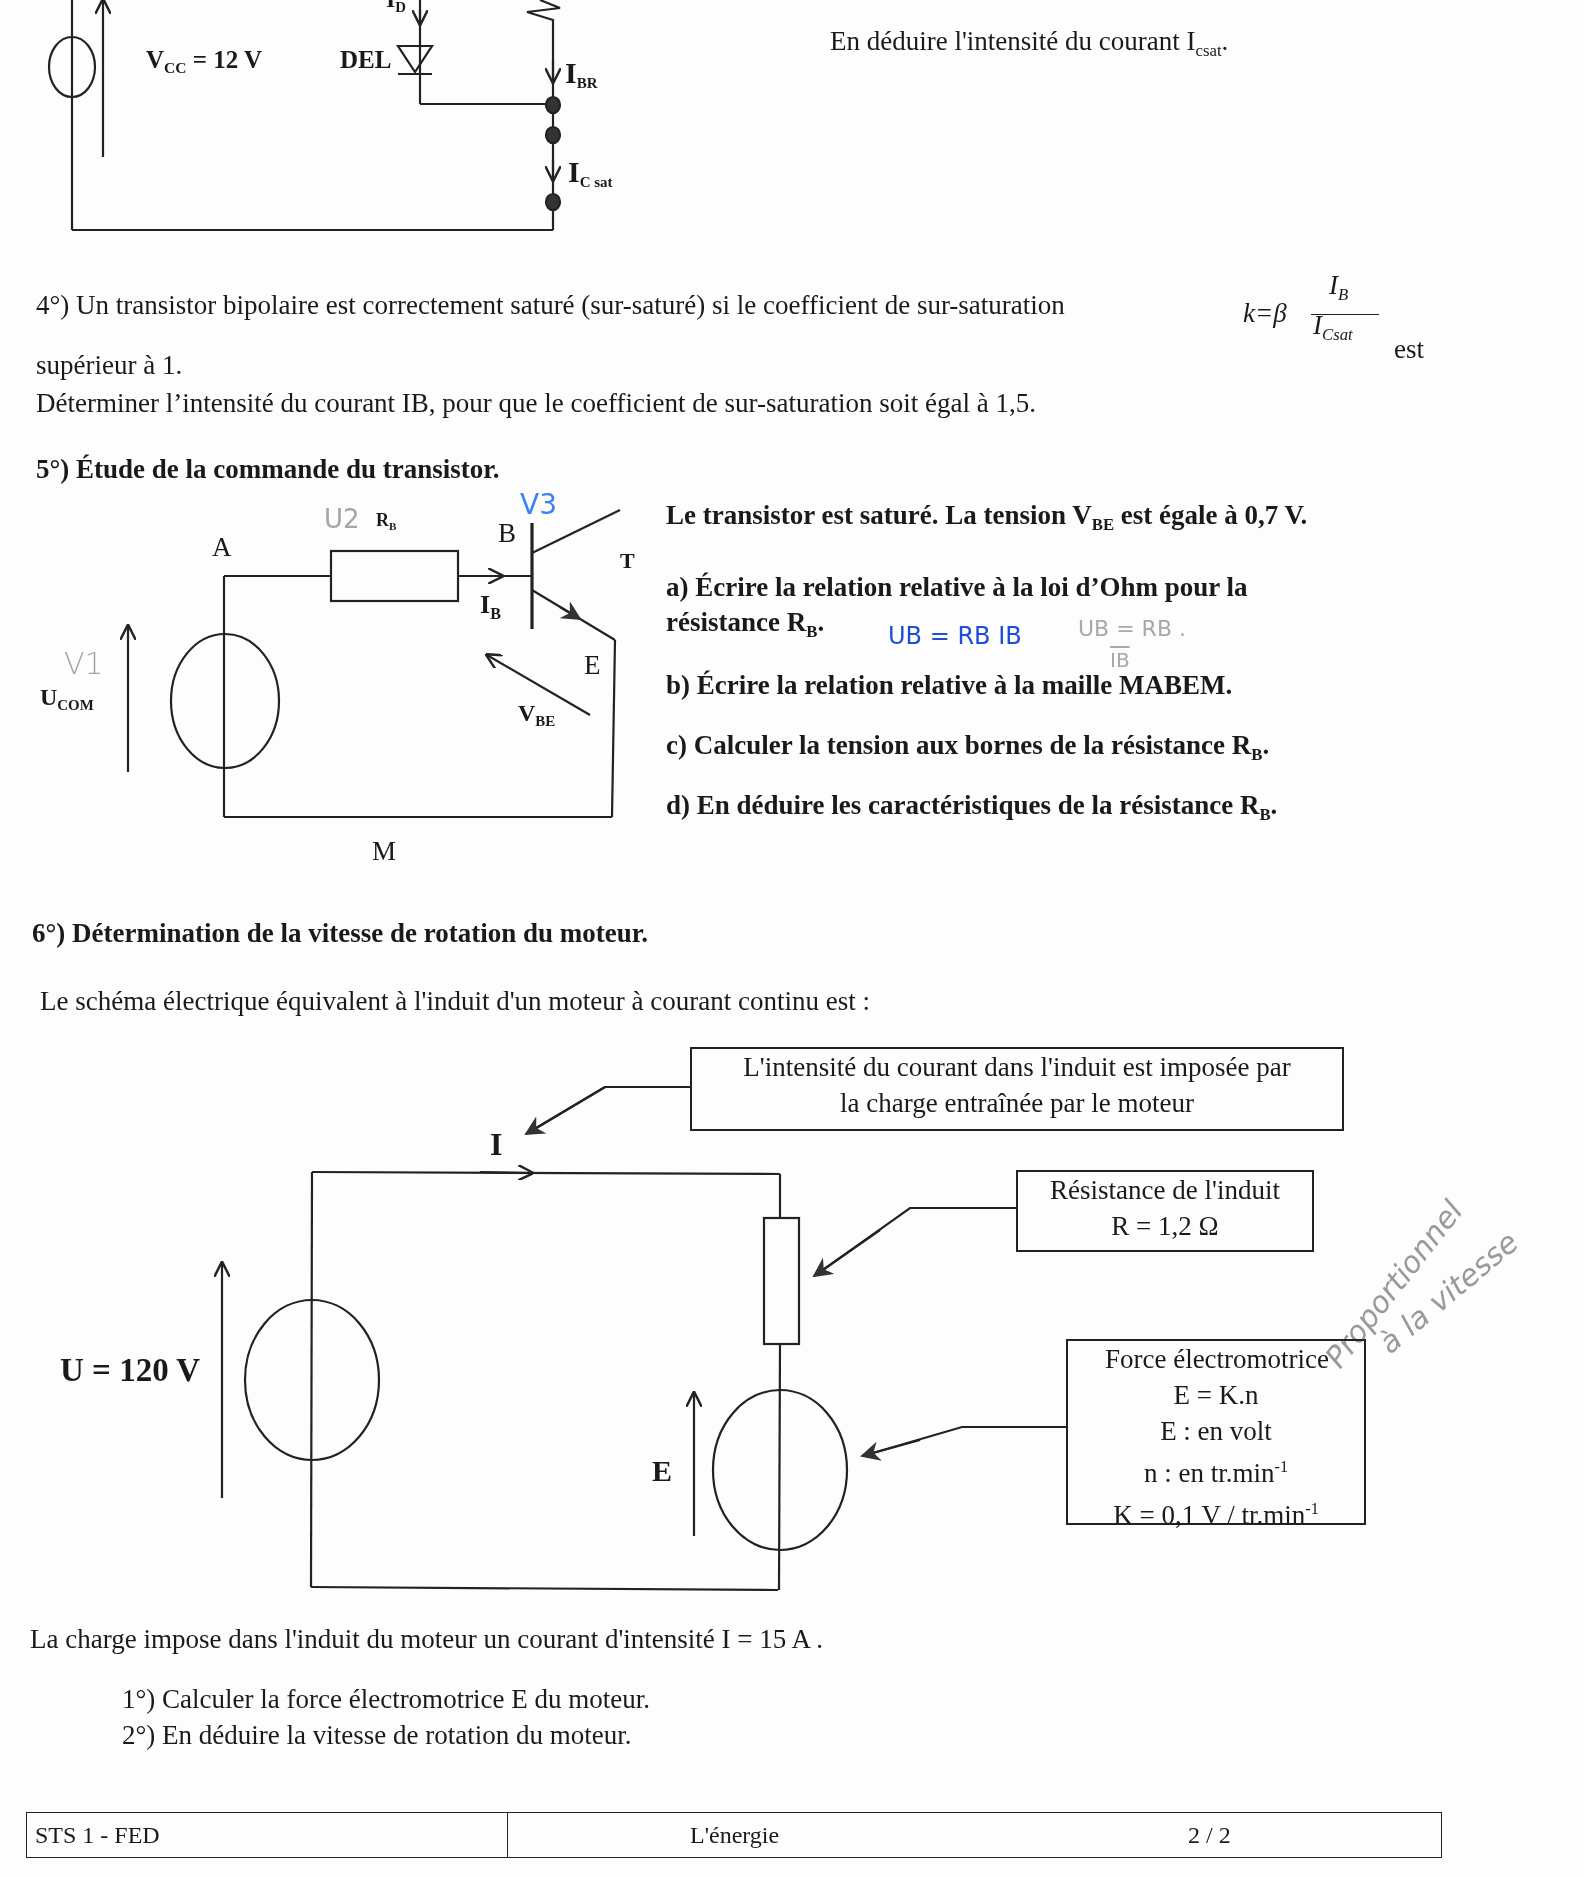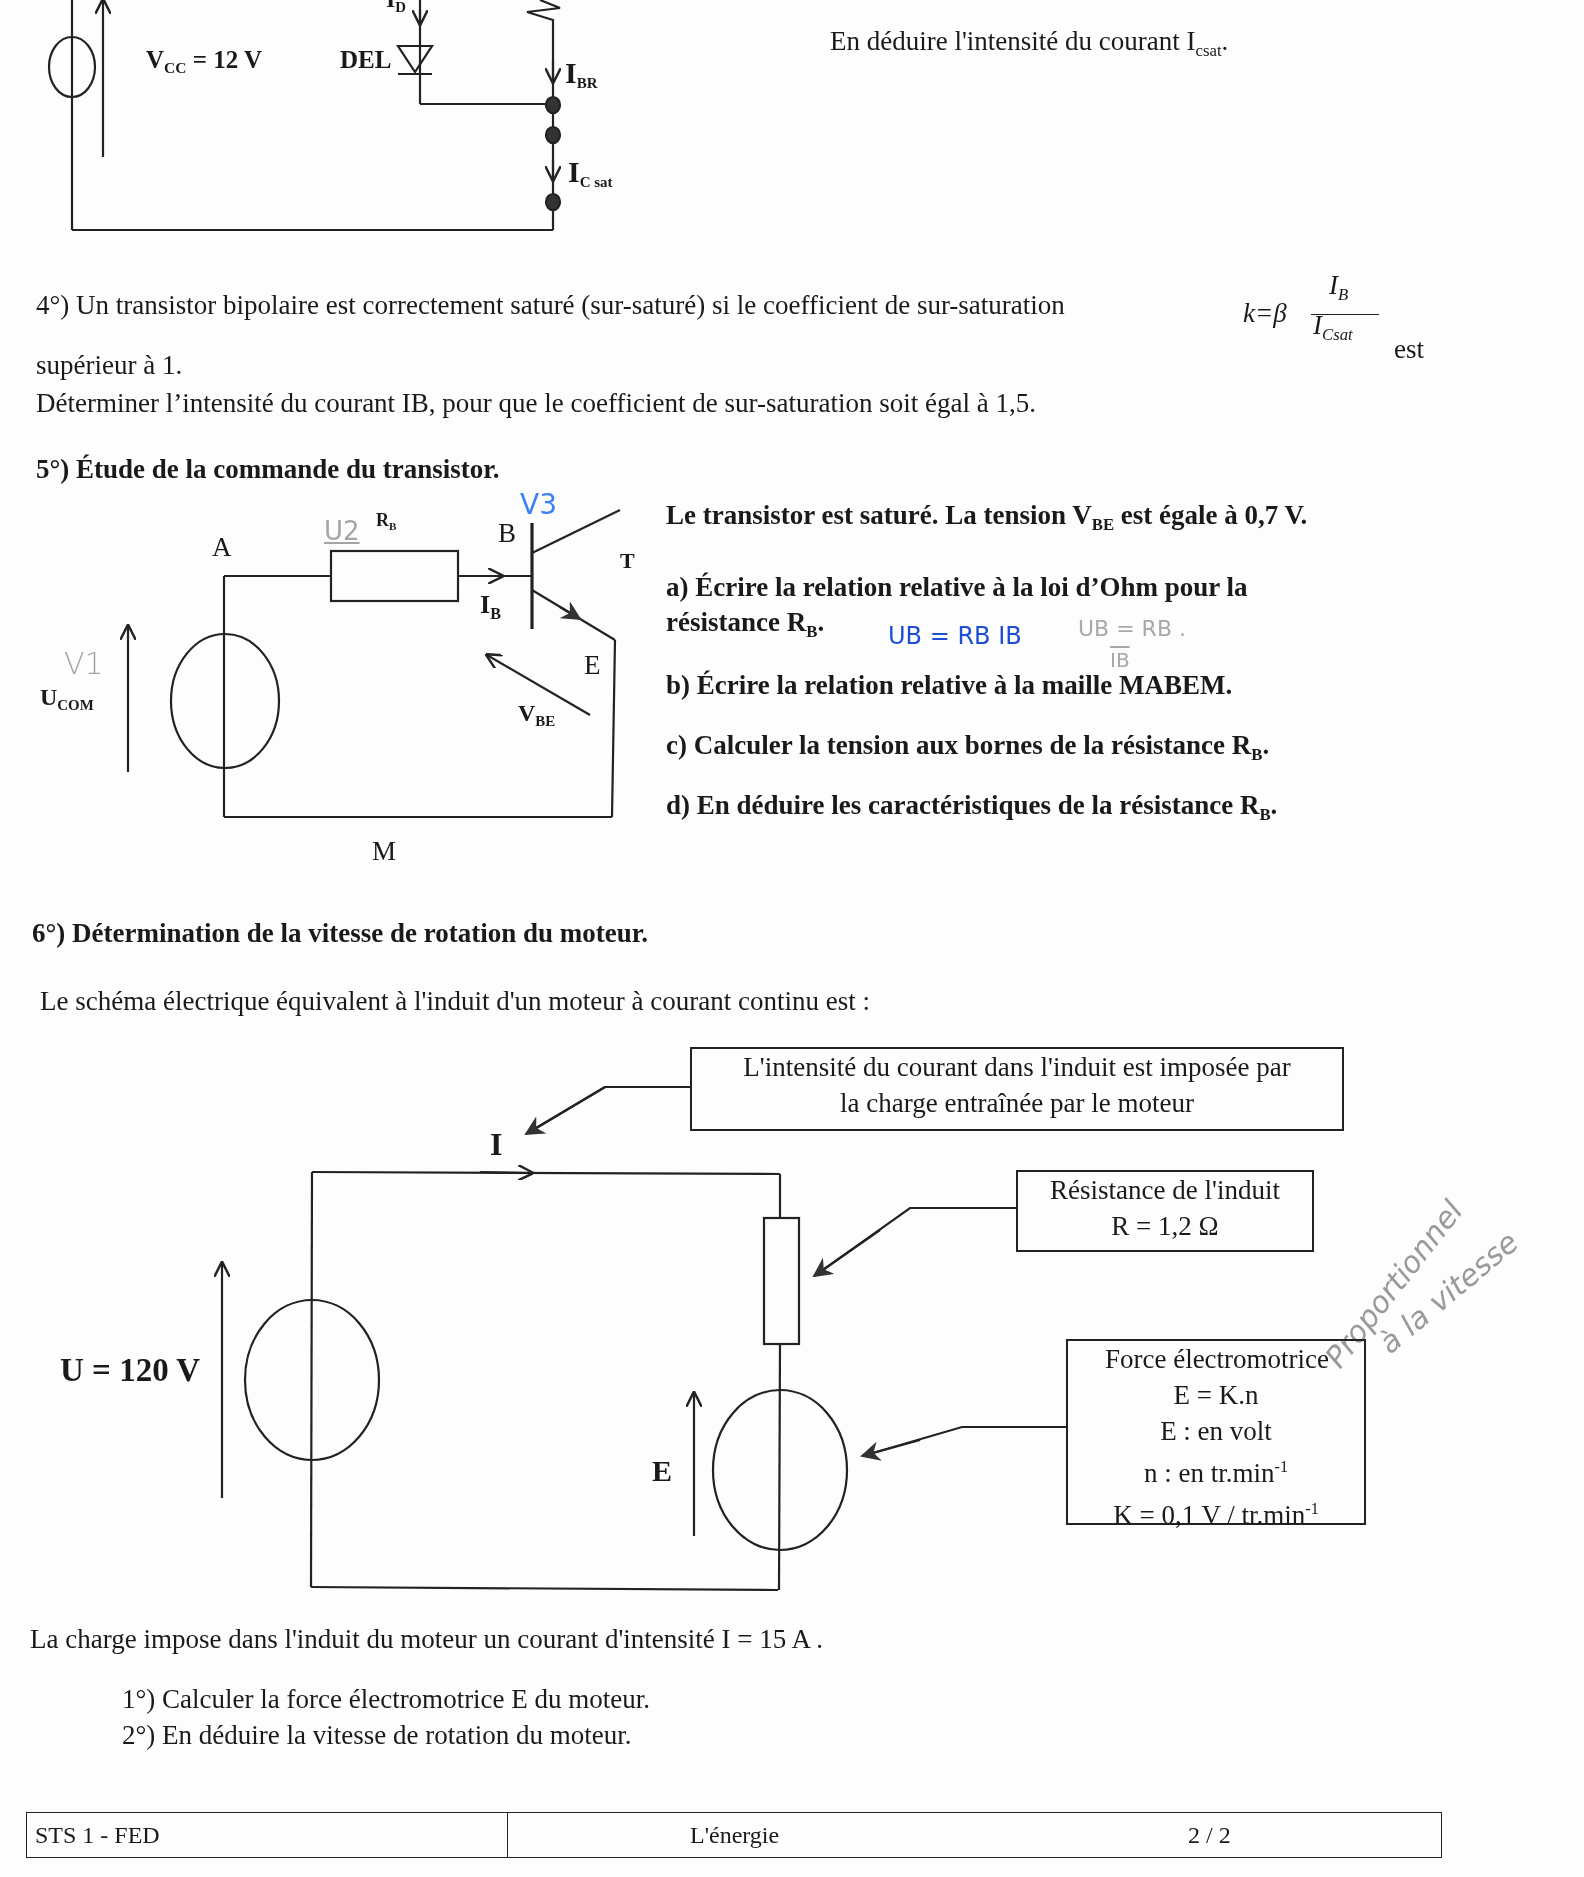--- a/index.html
+++ b/index.html
@@ -134,21 +134,21 @@
 <div class="abs b" style="left:376px;top:510px;font-size:18px;"><span>R</span><span class="sub-s">B</span></div>
 <div class="abs" style="left:498px;top:518px;font-size:27px;">B</div>
 <div class="abs b" style="left:620px;top:548px;font-size:22px;">T</div>
 <div class="abs b" style="left:480px;top:590px;font-size:26px;"><span>I</span><span class="sub-s">B</span></div>
 <div class="abs" style="left:584px;top:650px;font-size:27px;">E</div>
 <div class="abs b" style="left:518px;top:700px;font-size:24px;"><span>V</span><span class="sub-s">BE</span></div>
 <div class="abs b" style="left:40px;top:684px;font-size:24px;"><span>U</span><span class="sub-s">COM</span></div>
 <div class="abs" style="left:372px;top:836px;font-size:27px;">M</div>
 
 <div class="abs" style="left:64px;top:646px;font-size:30px;color:#a5a5a5;font-family:'DejaVu Sans',sans-serif;font-weight:200;">V1</div>
-<div class="abs" style="left:324px;top:516px;font-size:26px;color:#a5a5a5;font-family:'DejaVu Sans',sans-serif;text-decoration:underline;">U2</div>
+<div class="abs" style="left:324px;top:504px;font-size:26px;color:#a5a5a5;font-family:'DejaVu Sans',sans-serif;">U2</div>
 <div class="abs" style="left:520px;top:488px;font-size:28px;color:#3b82f6;font-family:'DejaVu Sans',sans-serif;">V3</div>
 
 <div class="abs b t26" style="left:666px;top:500px;">
   <span>Le transistor est saturé. La tension V</span><span class="sub-s">BE</span><span> est égale à 0,7 V.</span>
 </div>
 <div class="abs b t26" style="left:666px;top:572px;">a) Écrire la relation relative à la loi d’Ohm pour la</div>
 <div class="abs b t26" style="left:666px;top:607px;">
   <span>résistance R</span><span class="sub-s">B</span><span>.</span>
 </div>
 <div class="abs" style="left:888px;top:622px;font-size:24px;color:#1d4ed8;font-family:'DejaVu Sans',sans-serif;">UB = RB IB</div>

